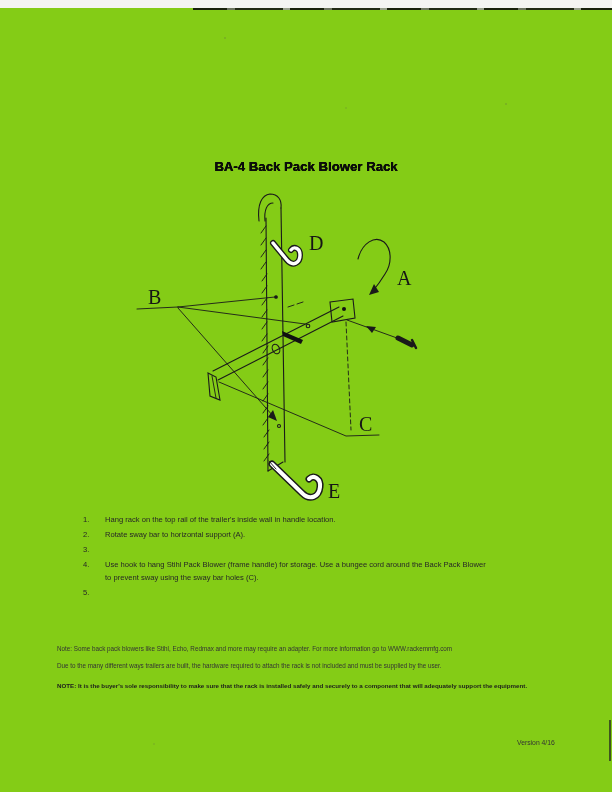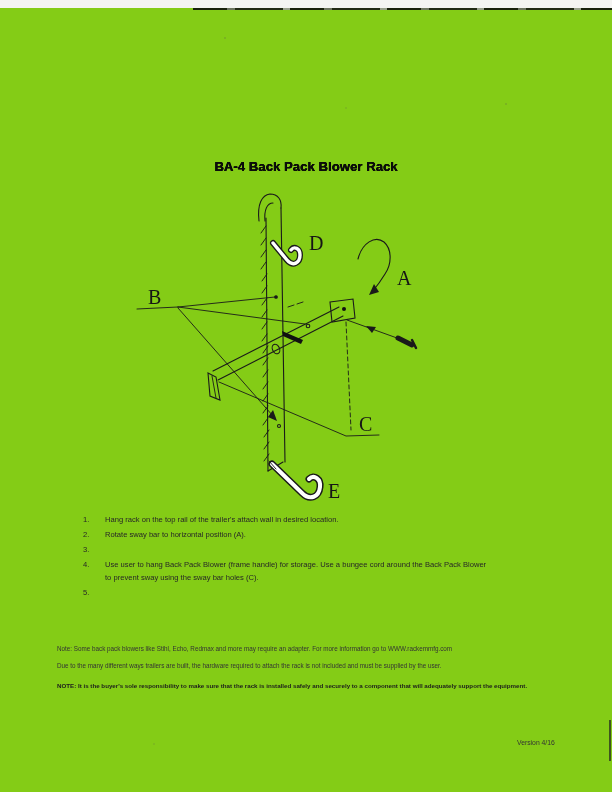--- a/index.html
+++ b/index.html
@@ -127,32 +127,32 @@
       <text class="dlabel" x="23" y="116" stroke="none">B</text>
       <text class="dlabel" x="234" y="243" stroke="none">C</text>
       <text class="dlabel" x="184" y="62" stroke="none">D</text>
       <text class="dlabel" x="203" y="310" stroke="none">E</text>
     </svg>
   </div>
 
   <div class="instructions">
     <div class="ins-item">
       <span class="ins-num">1.</span>
-      <span class="ins-text">Hang rack on the top rail of the trailer's attach wall in desired location.</span>
+      <span class="ins-text">Hang rack on the top rail of the trailer's inside wall in handle location.</span>
     </div>
     <div class="ins-item">
       <span class="ins-num">2.</span>
-      <span class="ins-text">Rotate sway bar to horizontal position (A).</span>
+      <span class="ins-text">Rotate sway bar to horizontal support (A).</span>
     </div>
     <div class="ins-item">
       <span class="ins-num">3.</span>
     </div>
     <div class="ins-item">
       <span class="ins-num">4.</span>
-      <span class="ins-text">Use user to hang Back Pack Blower (frame handle) for storage. Use a bungee cord around the Back Pack Blower to prevent sway using the sway bar holes (C).</span>
+      <span class="ins-text">Use hook to hang Stihl Pack Blower (frame handle) for storage. Use a bungee cord around the Back Pack Blower to prevent sway using the sway bar holes (C).</span>
     </div>
     <div class="ins-item">
       <span class="ins-num">5.</span>
     </div>
   </div>
 
   <div class="note-line note-adapter">Note: Some back pack blowers like Stihl, Echo, Redmax and more may require an adapter. For more information go to WWW.rackemmfg.com</div>
   <div class="note-line note-hardware">Due to the many different ways trailers are built, the hardware required to attach the rack is not included and must be supplied by the user.</div>
   <div class="note-line note-disclaimer">NOTE: It is the buyer's sole responsibility to make sure that the rack is installed safely and securely to a component that will adequately support the equipment.</div>
 

